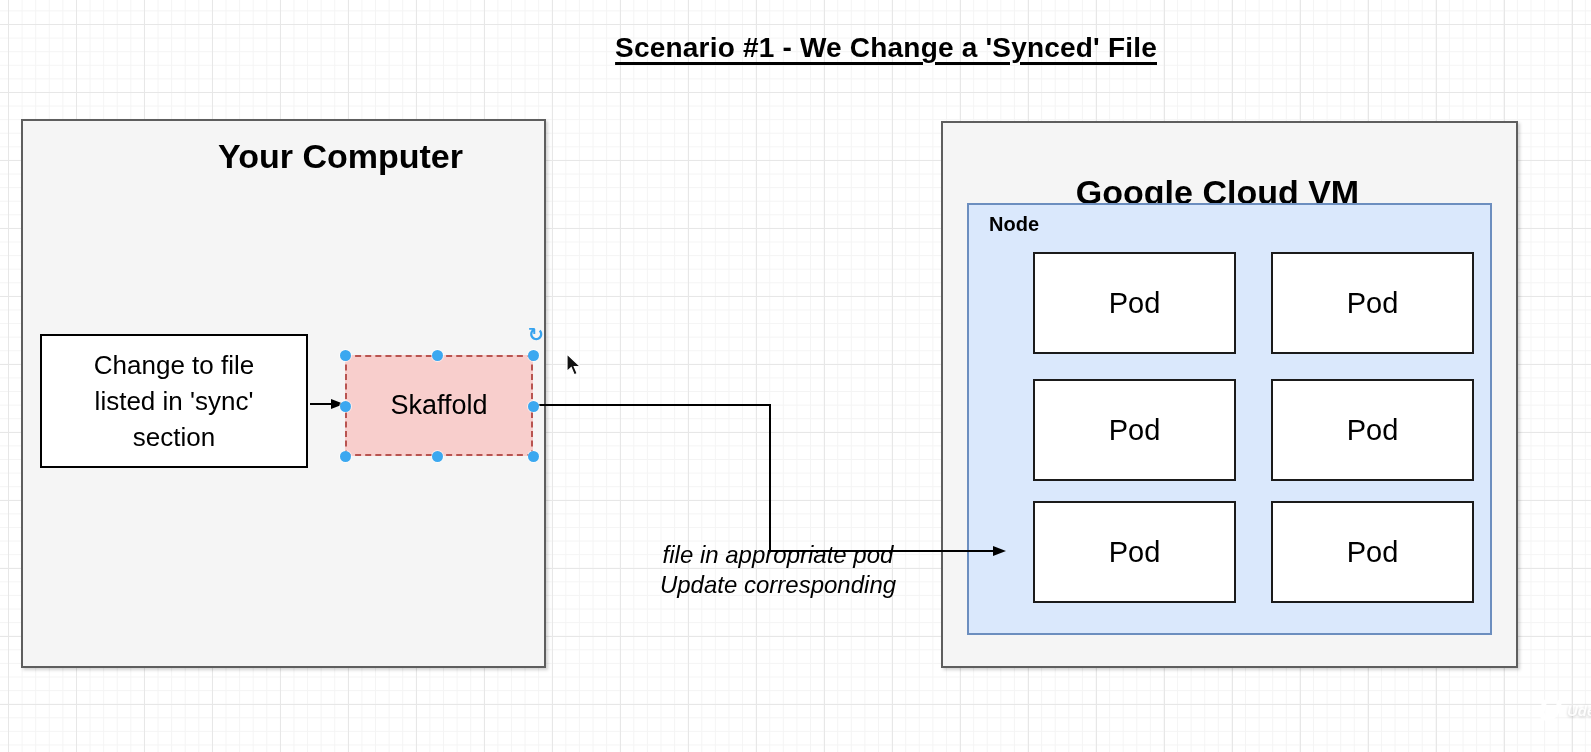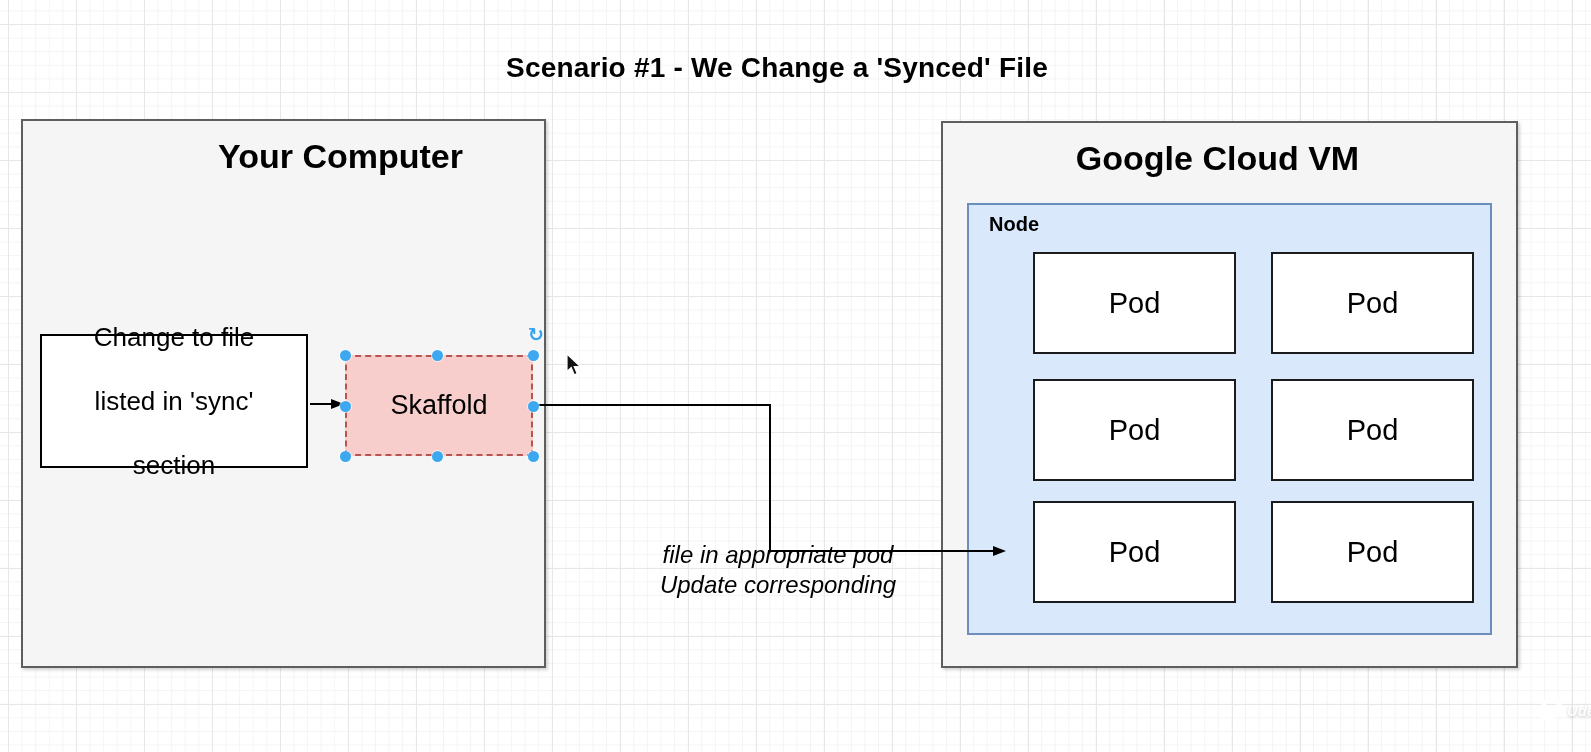--- a/index.html
+++ b/index.html
@@ -10,49 +10,49 @@
     background-image:
       linear-gradient(to right,#e7e7e7 1px,transparent 1px),
       linear-gradient(to bottom,#e7e7e7 1px,transparent 1px),
       linear-gradient(to right,#f4f4f4 1px,transparent 1px),
       linear-gradient(to bottom,#f4f4f4 1px,transparent 1px);
     background-size:68px 68px,68px 68px,13.6px 13.6px,13.6px 13.6px;
     background-position:8px 24px,8px 24px,8px 24px,8px 24px;
   }
   .abs{position:absolute;}
   #title{
-    left:397px;top:32px;width:760px;text-align:center;
-    font-size:28px;font-weight:bold;
-    text-decoration-thickness:2.5px;text-underline-offset:5px;letter-spacing:.2px;margin-top:20px;
+    left:397px;top:32px;width:760px;text-align:right;
+    font-size:28px;font-weight:bold;text-decoration:underline;
+    text-decoration-thickness:2.5px;text-underline-offset:5px;letter-spacing:.2px;
   }
   .panel{
     background:#f5f5f5;border:2px solid #5e5e5e;
     box-shadow:2px 2px 3px rgba(0,0,0,0.18);
   }
   #left-panel{left:21px;top:119px;width:521px;height:545px;}
   #right-panel{left:941px;top:121px;width:573px;height:543px;}
   .panel-title{
     position:absolute;top:16px;left:0;width:100%;text-align:center;
     font-size:34px;font-weight:bold;
   }
   #left-panel .panel-title{padding-left:88px;width:calc(100% - 62px);}
-  #right-panel .panel-title{padding-right:24px;width:calc(100% - 24px);}
+  #right-panel .panel-title{padding-right:24px;width:calc(100% - 24px);margin-top:34px;}
   #node-box{
     left:967px;top:203px;width:521px;height:428px;
     background:#dae8fc;border:2px solid #6c8ebf;
   }
   #node-label{position:absolute;left:20px;top:8px;font-size:20px;font-weight:bold;}
   .pod{
     position:absolute;width:199px;height:98px;background:#ffffff;border:2px solid #1b1b1b;
     display:flex;align-items:center;justify-content:center;font-size:29px;margin-left:24px;
   }
   #change-box{
     left:40px;top:334px;width:264px;height:130px;background:#ffffff;border:2px solid #000;
     display:flex;flex-direction:column;align-items:center;justify-content:center;
-    font-size:26px;line-height:36px;text-align:center;gap:28px;
+    font-size:26px;line-height:36px;text-align:center;
   }
   #skaffold-box{
     left:345px;top:355px;width:184px;height:97px;
     background:#f8cecc;border:2px dashed #b85450;
     display:flex;align-items:center;justify-content:center;font-size:27px;
   }
   .handle{
     position:absolute;width:11px;height:11px;border-radius:50%;
     background:#3ba8f0;box-shadow:0 0 0 1px rgba(255,255,255,0.6);
   }

